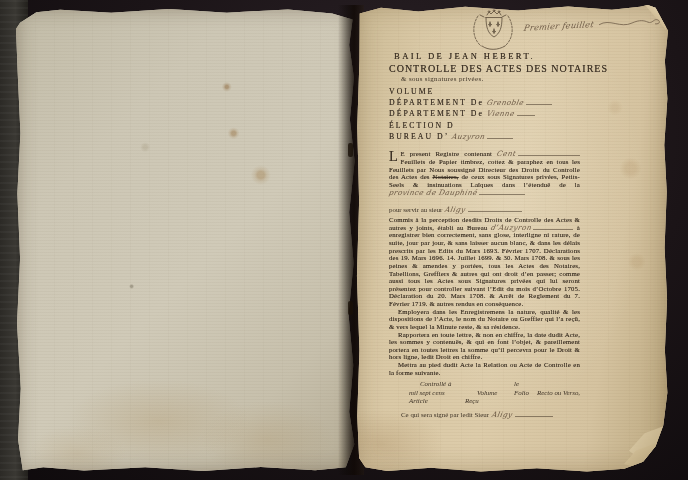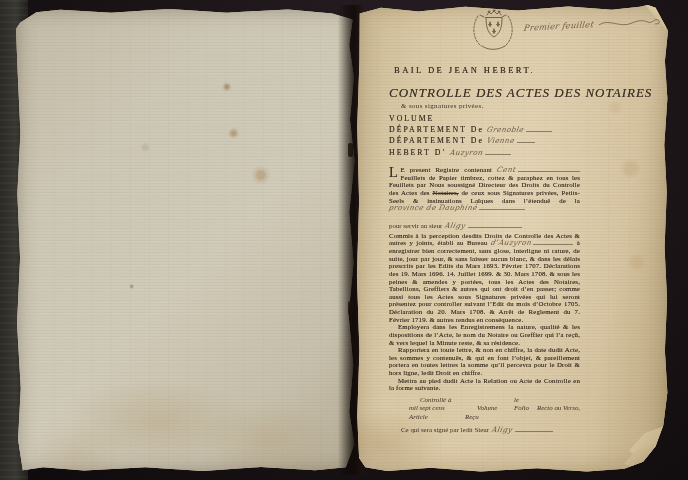--- a/index.html
+++ b/index.html
@@ -76,22 +76,22 @@
     clip-path:polygon(100% 10%,55% 30%,25% 70%,60% 100%,100% 85%);
   }
   .torn-corner-b{
     position:absolute;right:4px;bottom:2px;width:40px;height:30px;z-index:5;
     background:linear-gradient(320deg,#a8956e 0%,#c9b68e 60%,#dccaa6 100%);
     clip-path:polygon(100% 0,30% 35%,0 80%,55% 100%,100% 70%);
     box-shadow:-1px -1px 2px rgba(40,28,12,.4);
   }
   
   .print{position:absolute;left:33px;top:46px;width:191px;color:var(--ink-color,#3d3226);z-index:6;}
-  .title{font-size:8.6px;letter-spacing:2.4px;margin-left:5px;white-space:nowrap;text-shadow:0 0 .4px rgba(61,50,38,.8);margin-top:14px;}
-  .subtitle{font-size:13px;letter-spacing:1px;margin-top:10px;white-space:nowrap;text-shadow:0 0 .4px rgba(61,50,38,.7);font-style:italic;}
+  .title{font-size:8.6px;letter-spacing:2.4px;margin-left:5px;white-space:nowrap;text-shadow:0 0 .4px rgba(61,50,38,.8);}
+  .subtitle{font-size:10px;letter-spacing:1px;margin-top:2px;white-space:nowrap;text-shadow:0 0 .4px rgba(61,50,38,.7);}
   .subtitle2{font-size:6.9px;letter-spacing:.4px;margin:.5px 0 0 12px;}
   .fields{margin-top:5px;}
   .frow{display:flex;align-items:baseline;height:11.4px;font-size:7.8px;letter-spacing:2px;white-space:nowrap;text-shadow:0 0 .4px rgba(61,50,38,.7);}
   .hand{
     font-style:italic;font-family:"DejaVu Serif",serif;display:inline-block;transform:skewX(-12deg);
     color:var(--hand-ink-color,#5b4836);letter-spacing:.3px;font-size:7.4px;opacity:.85;text-shadow:none;font-weight:normal;
   }
   .frow .hand{margin-left:3px;}
   .rule{border-bottom:.9px solid rgba(70,55,40,.55);height:.7em;display:inline-block;margin-left:2px;}
   .r26{width:26px;} .r18{width:18px;} .r40{width:40px;} .r62{width:62px;} .r46{width:46px;} .r54{width:54px;} .r38{width:38px;}
@@ -172,21 +172,24 @@
           <span>DÉPARTEMENT De</span>
           <span class="hand">Grenoble</span>
           <span class="rule r26"></span>
         </div>
         <div class="frow">
           <span>DÉPARTEMENT De</span>
           <span class="hand">Vienne</span>
           <span class="rule r18"></span>
         </div>
         <div class="frow">
-          <span>HEBERT D’</span>
+          <span>ÉLECTION D</span>
+        </div>
+        <div class="frow">
+          <span>BUREAU D’</span>
           <span class="hand">Auzyron</span>
           <span class="rule r26"></span>
         </div>
       </div>
 
       <p class="p p1"><span class="dropcap">L</span><span>E present Registre contenant</span> <span class="hand">Cent</span><span class="rule r62"></span> <span>Feuillets de Papier timbrez, cottez &amp; paraphez en tous les Feuillets par Nous soussigné Directeur des Droits du Controlle des Actes des</span> <span class="struck">Notaires,</span> <span>de ceux sous Signatures privées, Petits-Seels &amp; insinuations Laïques dans l’étenduë de la</span> <span class="hand">province de Dauphiné</span><span class="rule r46"></span></p>
 
       <div class="servir">
         <span>pour servir au sieur</span>
         <span class="hand">Aligy</span>

